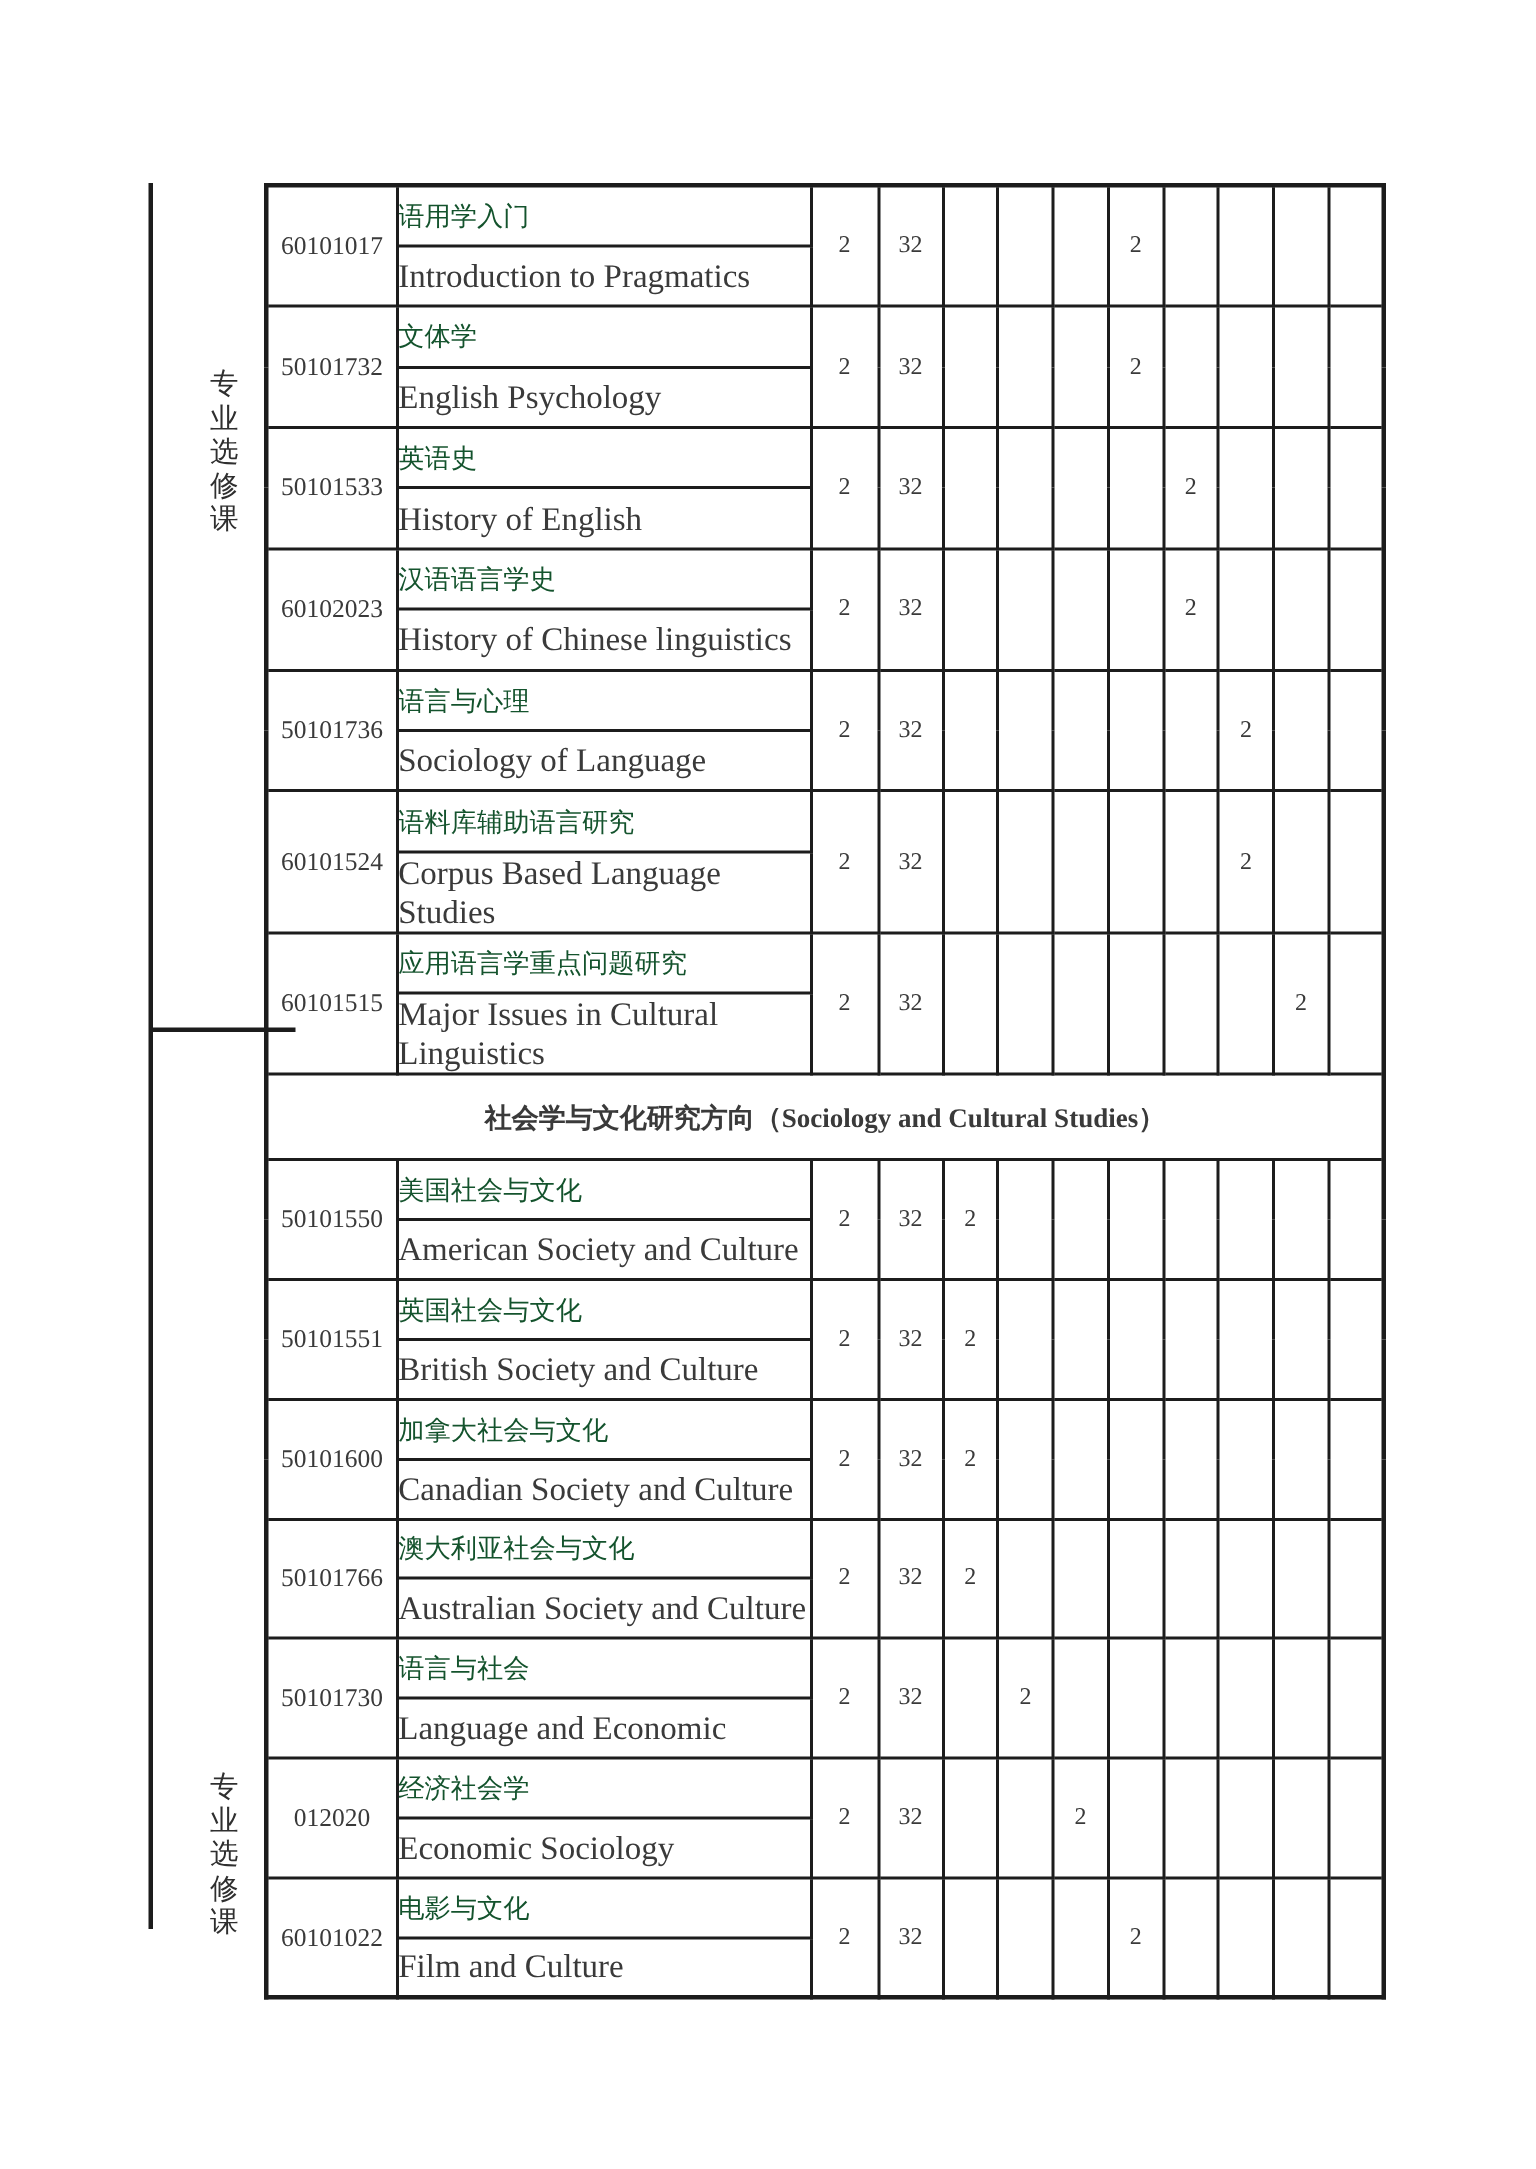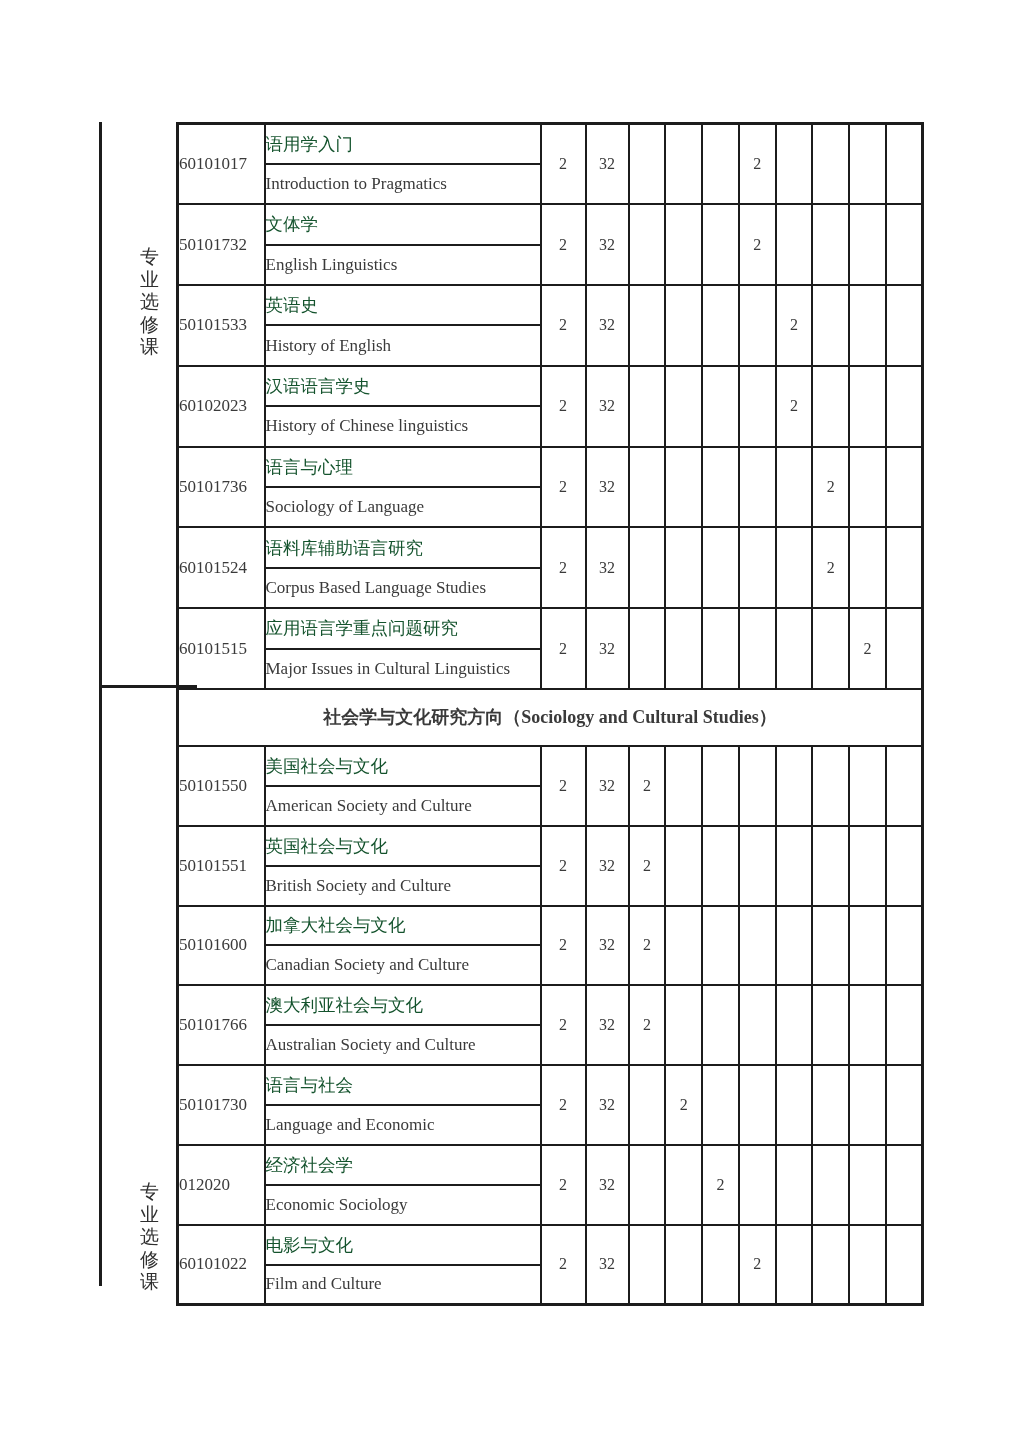--- a/index.html
+++ b/index.html
@@ -43,23 +43,23 @@
   table.curriculum td {
     border: 2px solid #1c1c1c;
     padding: 0;
     overflow: hidden;
     vertical-align: middle;
   }
   tr.s1 { height: 40.4px; }
   tr.s2 { height: 39.9px; }
   tr.hdr { height: 57px; }
 
-  td.code { font-size: 17px; }
+  td.code { text-align: center; font-size: 17px; }
   td.zh   { font-size: 17.5px; padding-left: 7px; color: #14532d; }
-  td.en   { font-size: 17px; padding-left: 7px; }
+  td.en   { font-size: 22px; padding-left: 7px; }
   td.num  { text-align: center; font-size: 16px; }
   td.section-header { text-align: center; font-size: 18px; }
   td.section-header .zh-part { font-weight: bold; }
   td.section-header .en-part { font-weight: bold; }
 </style>
 </head>
 <body>
 
 <div id="page">
 
@@ -110,21 +110,21 @@
           <td rowspan="2" class="num"></td>
           <td rowspan="2" class="num"></td>
           <td rowspan="2" class="num"></td>
           <td rowspan="2" class="num">2</td>
           <td rowspan="2" class="num"></td>
           <td rowspan="2" class="num"></td>
           <td rowspan="2" class="num"></td>
           <td rowspan="2" class="num"></td>
         </tr>
         <tr class="s1">
-          <td class="en">English Linguistics</td>
+          <td class="en">English Psychology</td>
         </tr>
         <tr class="s1">
           <td rowspan="2" class="code">50101533</td>
           <td class="zh">英语史</td>
           <td rowspan="2" class="num">2</td>
           <td rowspan="2" class="num">32</td>
           <td rowspan="2" class="num"></td>
           <td rowspan="2" class="num"></td>
           <td rowspan="2" class="num"></td>
           <td rowspan="2" class="num"></td>

